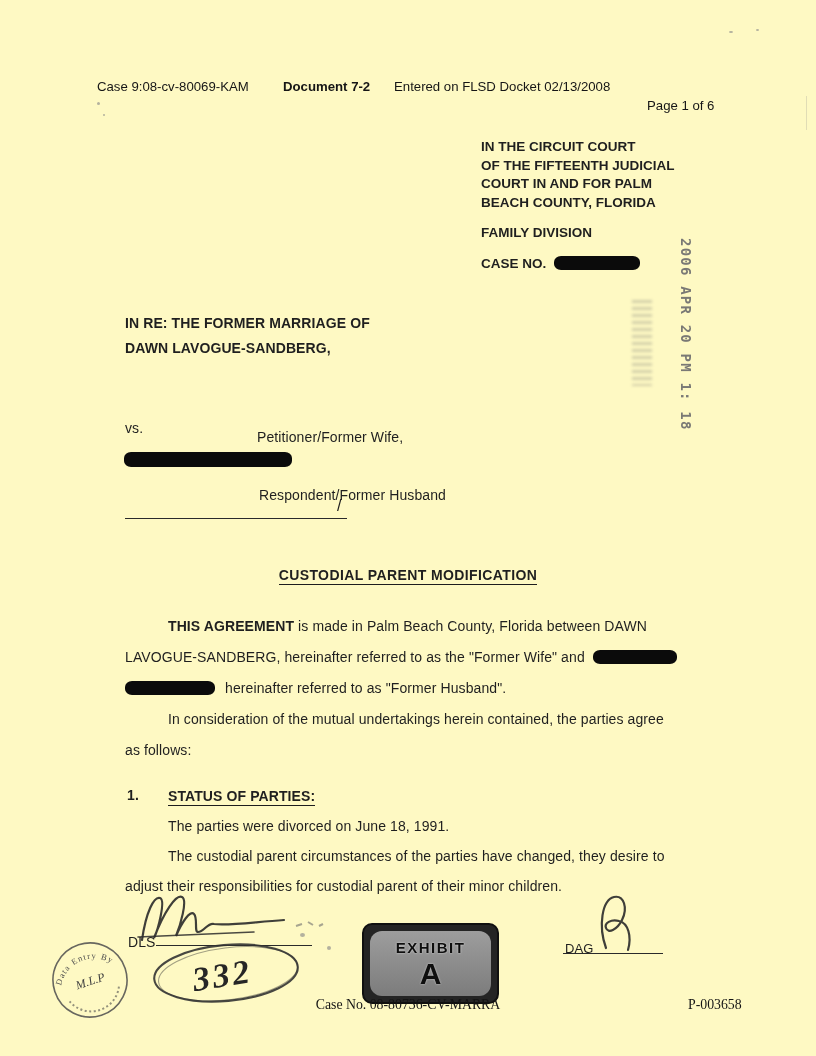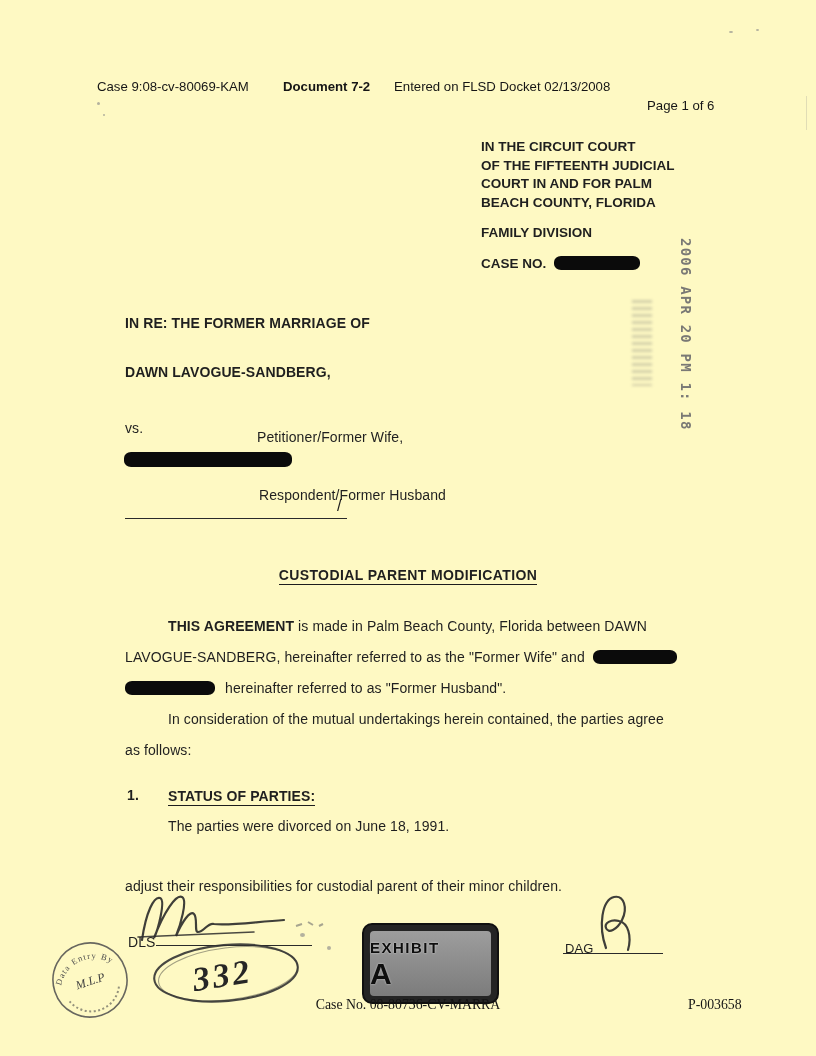--- a/index.html
+++ b/index.html
@@ -27,22 +27,22 @@
     filter:blur(1.6px); opacity:.55;
   }
   .speck { position:absolute; background:#8a8a8a; border-radius:50%; opacity:.65; }
   .sig-line { border-top:1.5px solid #2a2a2a; }
   .exhibit {
     background:#242424; border:2px solid #101010; border-radius:10px;
     width:137px; height:81px; box-sizing:border-box; padding:6px;
     display:flex; align-items:stretch; justify-content:stretch;
   }
   .exhibit-inner {
-    flex:1; background:linear-gradient(#9d9d9d,#7c7c7c); border-radius:4px;
-    display:flex; flex-direction:column; align-items:flex-start; justify-content:center; gap:3px;
+    flex:1; background:linear-gradient(#9d9d9d,#7c7c7c); border-radius:12px;
+    display:flex; flex-direction:column; align-items:center; justify-content:center; gap:3px;
   }
   .exhibit-label { font-weight:bold; font-size:15px; letter-spacing:1.5px; color:#0e0e0e; text-shadow:0 0 2px #e8e8e8; }
   .exhibit-letter { font-weight:bold; font-size:30px; line-height:30px; color:#0e0e0e; text-shadow:0 0 2px #d8d8d8; }
   .footer-case { font-family:"Liberation Serif", serif; font-size:13.8px; color:#141414; white-space:nowrap; }
   svg text { user-select:none; }
 </style>
 </head>
 <body>
 
 <div class="page">
@@ -67,21 +67,21 @@
   <div class="abs court-line" style="left:481px; top:224px;">FAMILY DIVISION</div>
   <div class="abs" style="left:481px; top:254px;">
     <span class="court-line">CASE NO.</span>
     <span class="redact" style="width:86px; height:14px; margin-left:3px;"></span>
   </div>
 
   <div class="abs v-stamp" style="left:694px; top:238px;">2006 APR 20  PM 1: 18</div>
   <div class="abs smudge" style="left:652px; top:300px;"></div>
 
   <div class="abs t b" style="left:125px; top:315px;">IN RE:  THE FORMER MARRIAGE OF</div>
-  <div class="abs t b" style="left:125px; top:364px;">DAWN LAVOGUE-SANDBERG,</div>
+  <div class="abs t b" style="left:125px; top:340px;">DAWN LAVOGUE-SANDBERG,</div>
   <div class="abs t" style="left:257px; top:389px;margin-top:40px;">Petitioner/Former Wife,</div>
   <div class="abs t" style="left:125px; top:420px;">vs.</div>
   <div class="abs redact" style="left:124px; top:452px; width:168px; height:15px;"></div>
   <div class="abs t" style="left:259px; top:487px;">Respondent/Former Husband</div>
   <div class="abs t" style="left:337px; top:497px; font-size:16px;">/</div>
   <div class="abs sig-line" style="left:125px; top:518px; width:222px;"></div>
 
   <div class="abs" style="left:0; right:0; top:566px; text-align:center;">
     <span class="t b underline-block" style="letter-spacing:.4px;">CUSTODIAL PARENT MODIFICATION</span>
   </div>
@@ -99,20 +99,21 @@
   </div>
 
   <div class="abs t" style="left:168px; top:711px;">In consideration of the mutual undertakings herein contained, the parties agree</div>
   <div class="abs t" style="left:125px; top:742px;">as follows:</div>
 
   <div class="abs t b" style="left:127px; top:787px;">1.</div>
   <div class="abs" style="left:168px; top:787px;">
     <span class="t b underline-block">STATUS OF PARTIES:</span>
   </div>
   <div class="abs t" style="left:168px; top:818px;">The parties were divorced on June 18, 1991.</div>
+  <div class="abs t" style="left:168px; top:848px;">The custodial parent circumstances of the parties have changed, they desire to</div>
   <div class="abs t" style="left:125px; top:878px;">adjust their responsibilities for custodial parent of their minor children.</div>
 
   <svg class="abs" style="left:136px; top:892px;" width="200" height="56" viewBox="0 0 200 56">
     <path d="M6,48 C10,20 18,4 24,6 C30,8 22,38 18,46 C28,20 40,2 46,5 C52,8 44,34 40,44 C46,30 54,18 58,22 C62,26 58,40 62,40 C68,40 72,30 78,32 C92,34 118,30 148,28" fill="none" stroke="#2a2a2a" stroke-width="2.2" stroke-linecap="round" opacity=".9"></path>
     <path d="M2,45 L118,40" fill="none" stroke="#2a2a2a" stroke-width="1.6" stroke-linecap="round" opacity=".85"></path>
     <path d="M160,34 l6,-2 M172,30 l5,3 M183,34 l4,-2" fill="none" stroke="#6d6d6d" stroke-width="2" opacity=".6"></path>
   </svg>
   <div class="abs t" style="left:128px; top:934px; font-size:14px;">DLS</div>
   <div class="abs sig-line" style="left:156px; top:945px; width:156px;"></div>
   <div class="speck" style="left:300px; top:933px; width:5px; height:4px;"></div>

